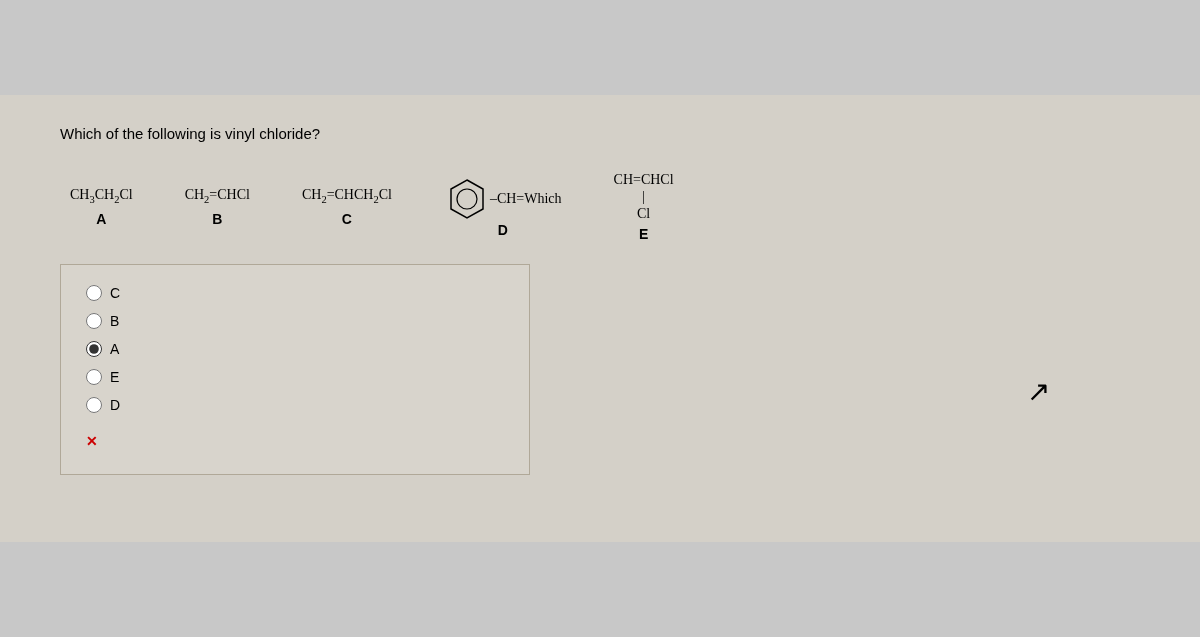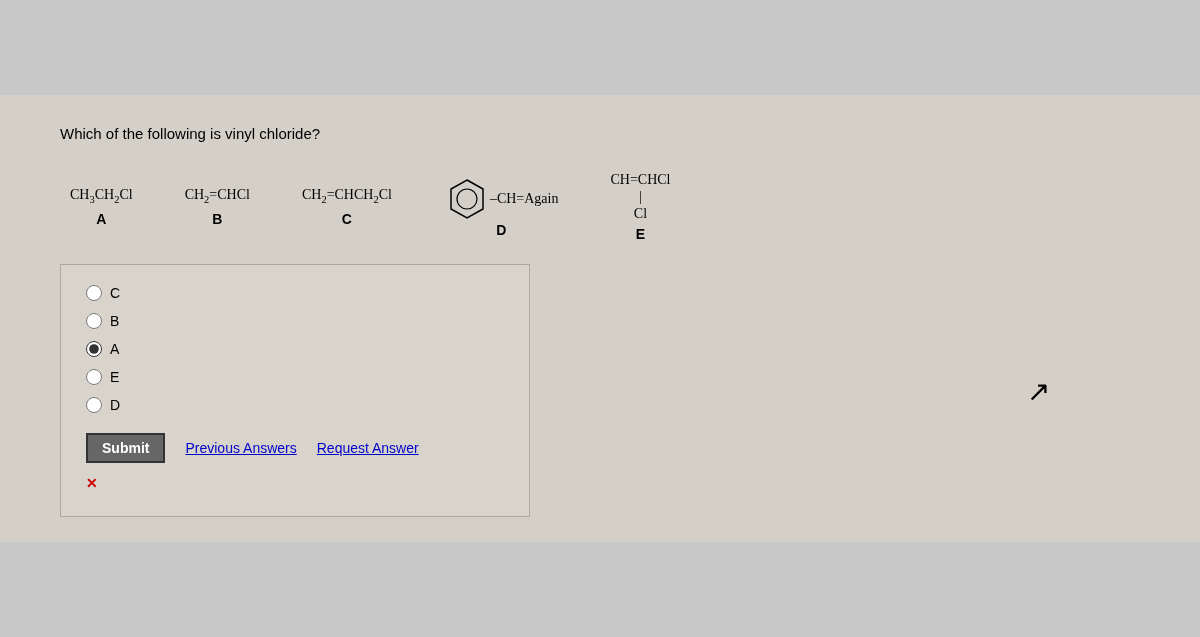--- a/index.html
+++ b/index.html
@@ -169,21 +169,21 @@
       <div class="molecule-label">C</div>
     </div>
 
     <div class="molecule">
       <div class="mol-d-formula">
         <svg width="46" height="46" viewBox="0 0 46 46">
 
           <polygon points="23,4 39,13 39,33 23,42 7,33 7,13" fill="none" stroke="#000" stroke-width="1.5"></polygon>
           <circle cx="23" cy="23" r="10" fill="none" stroke="#000" stroke-width="1.2"></circle>
         </svg>
-        <span style="font-family:'Times New Roman',serif; font-size:14px;">‒CH=Again</span>
+        <span style="font-family:'Times New Roman',serif; font-size:14px;">‒CH=Which</span>
       </div>
       <div class="molecule-label">D</div>
     </div>
 
     <div class="molecule">
       <div class="mol-e-formula">
         CH=CHCl<br>
         |<br>
         Cl
       </div>
@@ -215,25 +215,20 @@
         <span class="radio-label">E</span>
       </label>
 
       <label class="radio-item">
         <input type="radio" name="answer" value="D" style="">
         <span class="radio-label">D</span>
       </label>
 
     </div>
 
-    <div class="bottom-row">
-      <button class="submit-btn">Submit</button>
-      <a class="link">Previous Answers</a>
-      <a class="link">Request Answer</a>
-    </div>
 
     <div class="feedback-row">
       <span class="x-icon">✕</span>
     </div>
 
   </div>
 
   <div class="cursor-arrow">↖</div>
 
 </div>

